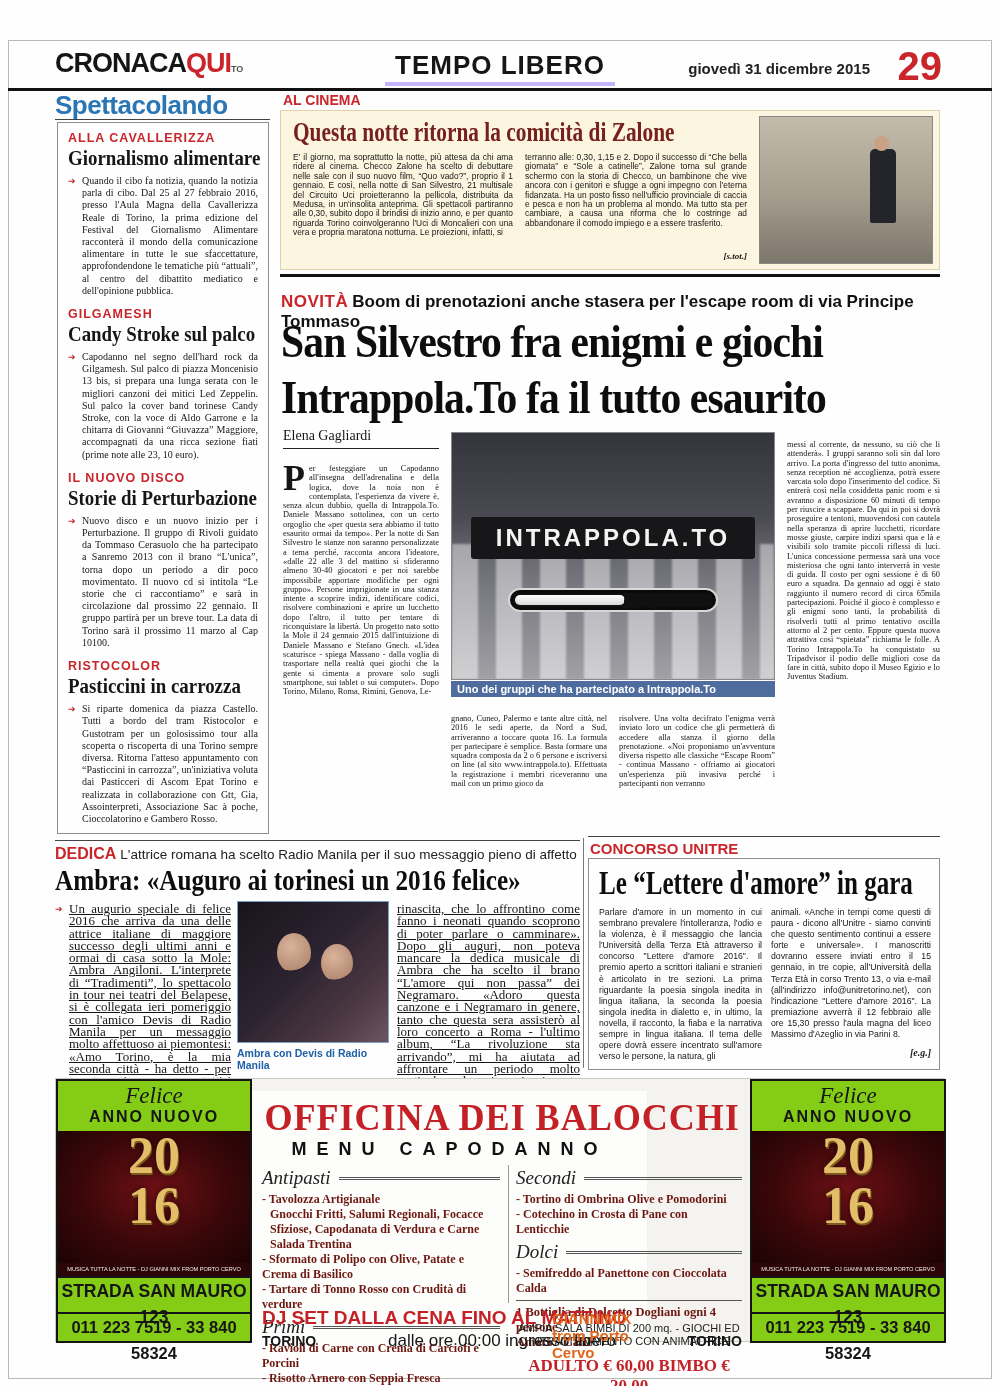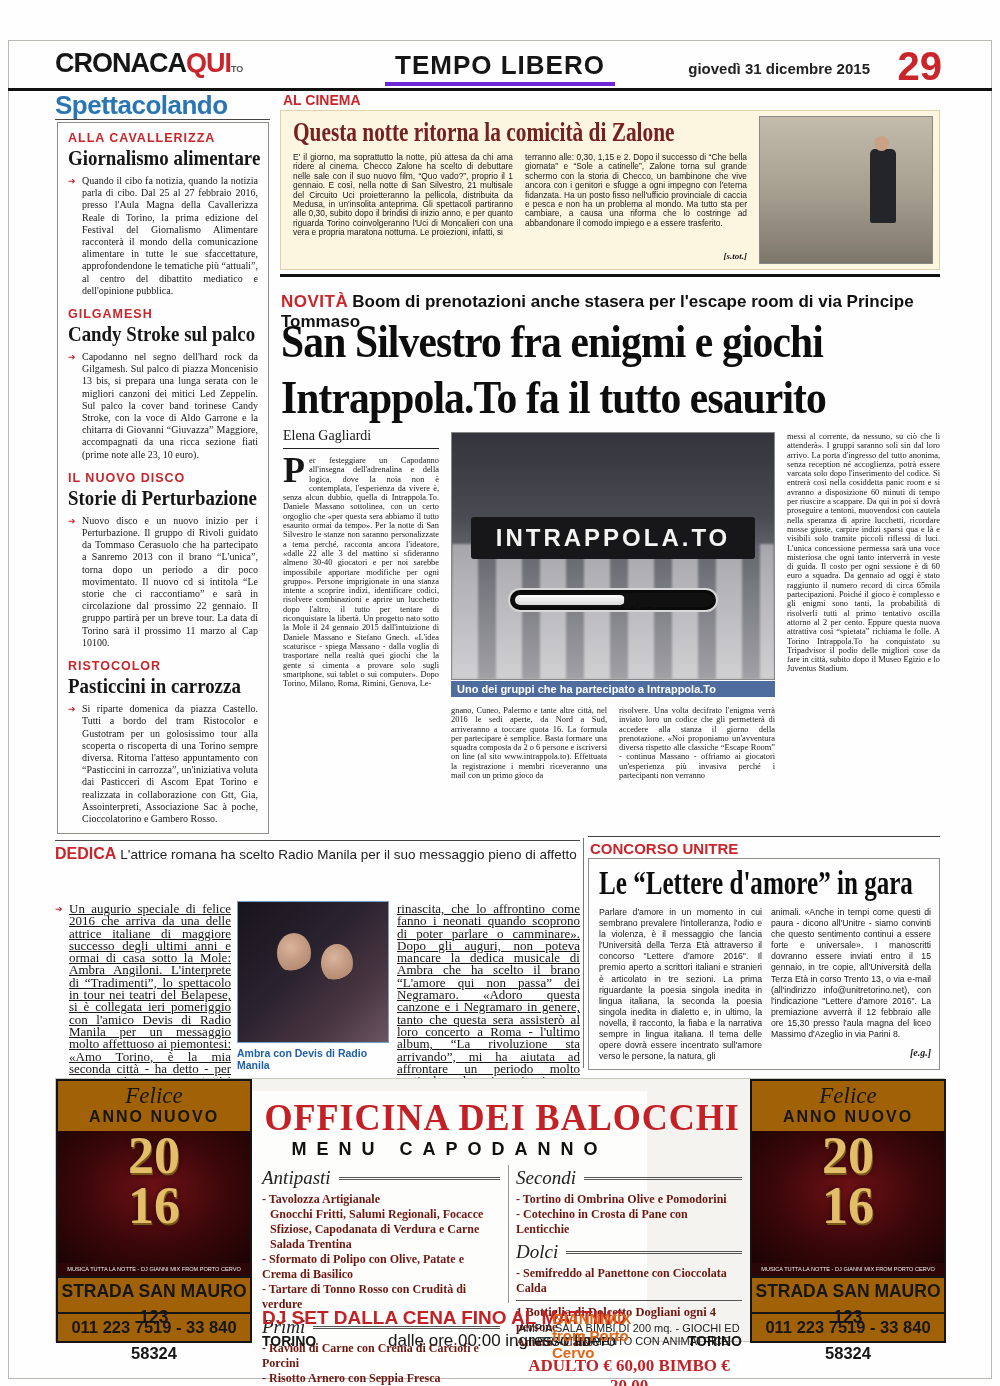--- a/index.html
+++ b/index.html
@@ -8,21 +8,21 @@
   .page { position:absolute; left:0; top:0; width:1000px; height:1386px; background:#fefefe; overflow:hidden; }
   .abs { position:absolute; }
   .hairline { background:#b9b9b3; }
   .just { text-align:justify; }
   .condense { display:inline-block; transform-origin:left center; white-space:nowrap; }
 
   
   .brand { font-family:"Liberation Sans", sans-serif; font-weight:bold; font-size:27px; letter-spacing:-1px; }
   .brand .red { color:#c9252b; }
   .brand .suffix { font-size:9px; color:#555; letter-spacing:0; vertical-align:baseline; }
-  .section-title { font-family:"Liberation Sans", sans-serif; font-weight:bold; font-size:26px; letter-spacing:1px; border-bottom:4px solid #6d28d9; padding:0 10px 2px; }
+  .section-title { font-family:"Liberation Sans", sans-serif; font-weight:bold; font-size:26px; letter-spacing:1px; border-bottom:4px solid #c4b5fd; padding:0 10px 2px; }
   .edition-date { font-family:"Liberation Sans", sans-serif; font-weight:bold; font-size:15px; color:#222; }
   .page-num { font-family:"Liberation Sans", sans-serif; font-weight:bold; font-size:40px; color:#c9252b; }
 
   
   .sb-title { font-family:"Liberation Sans", sans-serif; font-weight:bold; font-size:26px; color:#2a76b5; letter-spacing:-0.5px; }
   .sb-box { border:1px solid #8f8f8a; padding:8px 10px; }
   .kicker { font-family:"Liberation Sans", sans-serif; font-weight:bold; color:#c9252b; }
   .sb-kicker { font-size:12.5px; letter-spacing:1px; margin-bottom:1px; }
   .sb-head { font-weight:bold; font-size:21px; margin-bottom:4px; }
   .sb-body { font-size:10px; line-height:12.2px; position:relative; padding-left:14px; margin-bottom:10px; }
@@ -32,21 +32,21 @@
   .cinema-box { background:#fcf5df; border:1px solid #ded2ac; }
   .cinema-head { font-weight:bold; font-size:27px; color:#76201f; }
   .cinema-body { font-family:"Liberation Sans", sans-serif; font-size:8.4px; line-height:9.4px; }
   .sig { font-weight:bold; font-style:italic; font-size:9px; text-align:right; }
 
   
   .main-kicker { font-size:17px; letter-spacing:0.5px; }
   .main-deck { font-family:"Liberation Sans", sans-serif; font-weight:bold; font-size:17px; color:#111; }
   .main-headline { font-weight:bold; font-size:47px; line-height:56px; letter-spacing:-1px; color:#0d0d0d; }
   .byline { font-weight:normal; font-size:14px; border-bottom:1px solid #222; padding-bottom:4px; }
-  .body-col { font-size:8.4px; line-height:9.3px; overflow:hidden; }
+  .body-col { font-size:8.4px; line-height:9.3px; overflow:hidden;margin-top:8px; }
   .dropcap { float:left; font-weight:bold; font-size:36px; line-height:29px; padding-right:4px; }
 
   
   .photo-main { background:linear-gradient(180deg,#34343c 0%,#4a4a53 34%,#7d7d84 62%,#b5b5b8 100%); border:1px solid #888; overflow:hidden; }
   .photo-main .crowd { position:absolute; left:0; right:0; bottom:0; height:55%; background:repeating-linear-gradient(90deg, rgba(235,235,238,.50) 0 26px, rgba(110,110,120,.28) 26px 44px); filter:blur(1px); }
   .banner { position:absolute; left:6%; right:6%; top:34%; background:#17171a; color:#f4f4f2; font-family:"Liberation Sans", sans-serif; font-weight:bold; font-size:24px; letter-spacing:3px; text-align:center; padding:7px 0; border-radius:3px; }
   .pbar { position:absolute; left:18%; width:64%; top:64%; height:20px; background:#101010; border:3px solid #0a0a0a; border-radius:14px; box-shadow:0 0 0 2px #d8d8d8; }
   .pbar .fill { position:absolute; left:2px; top:2px; bottom:2px; width:55%; background:linear-gradient(180deg,#ffffff,#d9d9d9); border-radius:10px; }
   .pbar .plabel { position:absolute; left:0; right:28%; top:1px; text-align:right; font-family:"Liberation Sans", sans-serif; font-weight:bold; font-size:17px; color:#111; }
   .caption-bar { background:#4e6d9e; color:#fff; font-family:"Liberation Sans", sans-serif; font-weight:bold; font-size:11px; padding:2px 6px; }
@@ -57,21 +57,21 @@
   .ded-col { font-size:13px; line-height:12.3px; overflow:hidden;text-decoration:underline; }
   .photo-ambra { background:linear-gradient(135deg,#17141c 0%,#2c2330 45%,#4a3742 75%,#6b5560 100%); border:1px solid #7aa0c8; overflow:hidden; }
   .photo-ambra .face { position:absolute; border-radius:50%; background:radial-gradient(circle at 40% 35%, #d9b49a 0%, #b58b74 70%, transparent 72%); }
   .ambra-cap { font-family:"Liberation Sans", sans-serif; font-weight:bold; font-size:10.5px; color:#1f5fa8; }
   .conc-box { border:1px solid #8f8f8a; }
   .conc-head { font-weight:bold; font-size:33px; color:#0d0d0d; }
   .conc-col { font-family:"Liberation Sans", sans-serif; font-size:8.7px; line-height:11.1px; overflow:hidden; }
 
   
   .ad-wrap { border:1px solid #c9c9c2; background:#f4f3f0; }
-  .ad-side { border:2px solid #141414; background:#a16207; }
+  .ad-side { border:2px solid #141414; background:#84cc16; }
   .ad-side .top { height:50px; text-align:center; padding-top:3px; }
   .felice { font-style:italic; font-size:23px; line-height:24px; }
   .annonuovo { font-family:"Liberation Sans", sans-serif; font-weight:bold; font-size:16px; letter-spacing:2px; }
   .ad-dark { height:132px; background:radial-gradient(ellipse at 50% 45%, #6e1116 0%, #3a0709 55%, #1c0304 100%); text-align:center; overflow:hidden; }
   .year { font-weight:bold; font-size:52px; line-height:50px; color:#e4bd68; text-shadow:1px 2px 0 #7a5a1a, 0 0 6px rgba(0,0,0,.6); }
   .ad-strip { height:13px; background:#2c0506; color:#efefef; font-family:"Liberation Sans", sans-serif; font-size:5.6px; line-height:13px; text-align:center; white-space:nowrap; overflow:hidden; }
   .ad-addr { height:36px; border-top:2px solid #141414; font-family:"Liberation Sans", sans-serif; font-weight:bold; font-size:17.5px; line-height:26px; text-align:center; }
   .ad-phone { height:28px; border-top:2px solid #141414; font-family:"Liberation Sans", sans-serif; font-weight:bold; font-size:16.5px; line-height:26px; text-align:center; }
   .ad-title { font-weight:bold; font-size:38px; color:#c42127; text-align:center; letter-spacing:1px; }
   .ad-sub { font-family:"Liberation Sans", sans-serif; font-weight:bold; font-size:18px; letter-spacing:10px; text-align:center; color:#111; }
@@ -174,20 +174,23 @@
 
   <div class="abs body-col just" style="left:451px;top:706px;width:156px;height:136px">gnano, Cuneo, Palermo e tante altre città, nel 2016 le sedi aperte, da Nord a Sud, arriveranno a toccare quota 16. La formula per partecipare è semplice. Basta formare una squadra composta da 2 o 6 persone e iscriversi on line (al sito www.intrappola.to). Effettuata la registrazione i membri riceveranno una mail con un primo gioco da</div>
   <div class="abs body-col just" style="left:619px;top:706px;width:156px;height:136px">risolvere. Una volta decifrato l'enigma verrà inviato loro un codice che gli permetterà di accedere alla stanza il giorno della prenotazione. «Noi proponiamo un'avventura diversa rispetto alle classiche “Escape Room” - continua Massano - offriamo ai giocatori un'esperienza più invasiva perché i partecipanti non verranno</div>
   <div class="abs body-col just" style="left:787px;top:432px;width:153px;height:410px">messi al corrente, da nessuno, su ciò che li attenderà». I gruppi saranno soli sin dal loro arrivo. La porta d'ingresso del tutto anonima, senza reception né accoglienza, potrà essere varcata solo dopo l'inserimento del codice. Si entrerà così nella cosiddetta panic room e si avranno a disposizione 60 minuti di tempo per riuscire a scappare. Da qui in poi si dovrà proseguire a tentoni, muovendosi con cautela nella speranza di aprire lucchetti, ricordare mosse giuste, carpire indizi sparsi qua e là e visibili solo tramite piccoli riflessi di luci. L'unica concessione permessa sarà una voce misteriosa che ogni tanto interverrà in veste di guida. Il costo per ogni sessione è di 60 euro a squadra. Da gennaio ad oggi è stato raggiunto il numero record di circa 65mila partecipazioni. Poiché il gioco è complesso e gli enigmi sono tanti, la probabilità di risolverli tutti al primo tentativo oscilla attorno al 2 per cento. Eppure questa nuova attrattiva così “spietata” richiama le folle. A Torino Intrappola.To ha conquistato su Tripadvisor il podio delle migliori cose da fare in città, subito dopo il Museo Egizio e lo Juventus Stadium.</div>
 
   <div class="abs hairline" style="left:55px;top:840px;width:525px;height:1px;background:#444"></div>
   <div class="abs" style="left:55px;top:845px;width:525px">
     <span class="kicker" style="font-size:16px">DEDICA</span>
     <span class="dedica-deck">L'attrice romana ha scelto Radio Manila per il suo messaggio pieno di affetto</span>
   </div>
+  <div class="abs dedica-head" style="left:55px;top:863px">
+    <span class="condense" style="transform:scaleX(0.84)">Ambra: «Auguro ai torinesi un 2016 felice»</span>
+  </div>
   <div class="abs ded-col just arrowed" style="left:55px;top:903px;width:176px;height:182px;padding-left:14px">Un augurio speciale di felice 2016 che arriva da una delle attrice italiane di maggiore successo degli ultimi anni e ormai di casa sotto la Mole: Ambra Angiloni. L'interprete di “Tradimenti”, lo spettacolo in tour nei teatri del Belapese, si è collegata ieri pomeriggio con l'amico Devis di Radio Manila per un messaggio molto affettuoso ai piemontesi: «Amo Torino, è la mia seconda città - ha detto - per questa ragione auguro a tutti i torinesi che il 2016 sia per loro l'anno della</div>
   <div class="abs photo-ambra" style="left:237px;top:901px;width:152px;height:142px">
     <div class="face" style="left:26%;top:22%;width:34px;height:40px"></div>
     <div class="face" style="left:55%;top:30%;width:32px;height:38px"></div>
   </div>
   <div class="abs ambra-cap" style="left:237px;top:1047px;width:152px">Ambra con Devis di Radio Manila</div>
   <div class="abs ded-col just" style="left:397px;top:903px;width:183px;height:182px">rinascita, che lo affrontino come fanno i neonati quando scoprono di poter parlare o camminare». Dopo gli auguri, non poteva mancare la dedica musicale di Ambra che ha scelto il brano “L'amore qui non passa” dei Negramaro. «Adoro questa canzone e i Negramaro in genere, tanto che questa sera assisterò al loro concerto a Roma - l'ultimo album, “La rivoluzione sta arrivando”, mi ha aiutata ad affrontare un periodo molto particolare da cui oggi mi sento fuori».</div>
 
   <div class="abs hairline" style="left:583px;top:838px;width:1px;height:230px;background:#777"></div>
   <div class="abs hairline" style="left:588px;top:836px;width:352px;height:1px;background:#444"></div>

